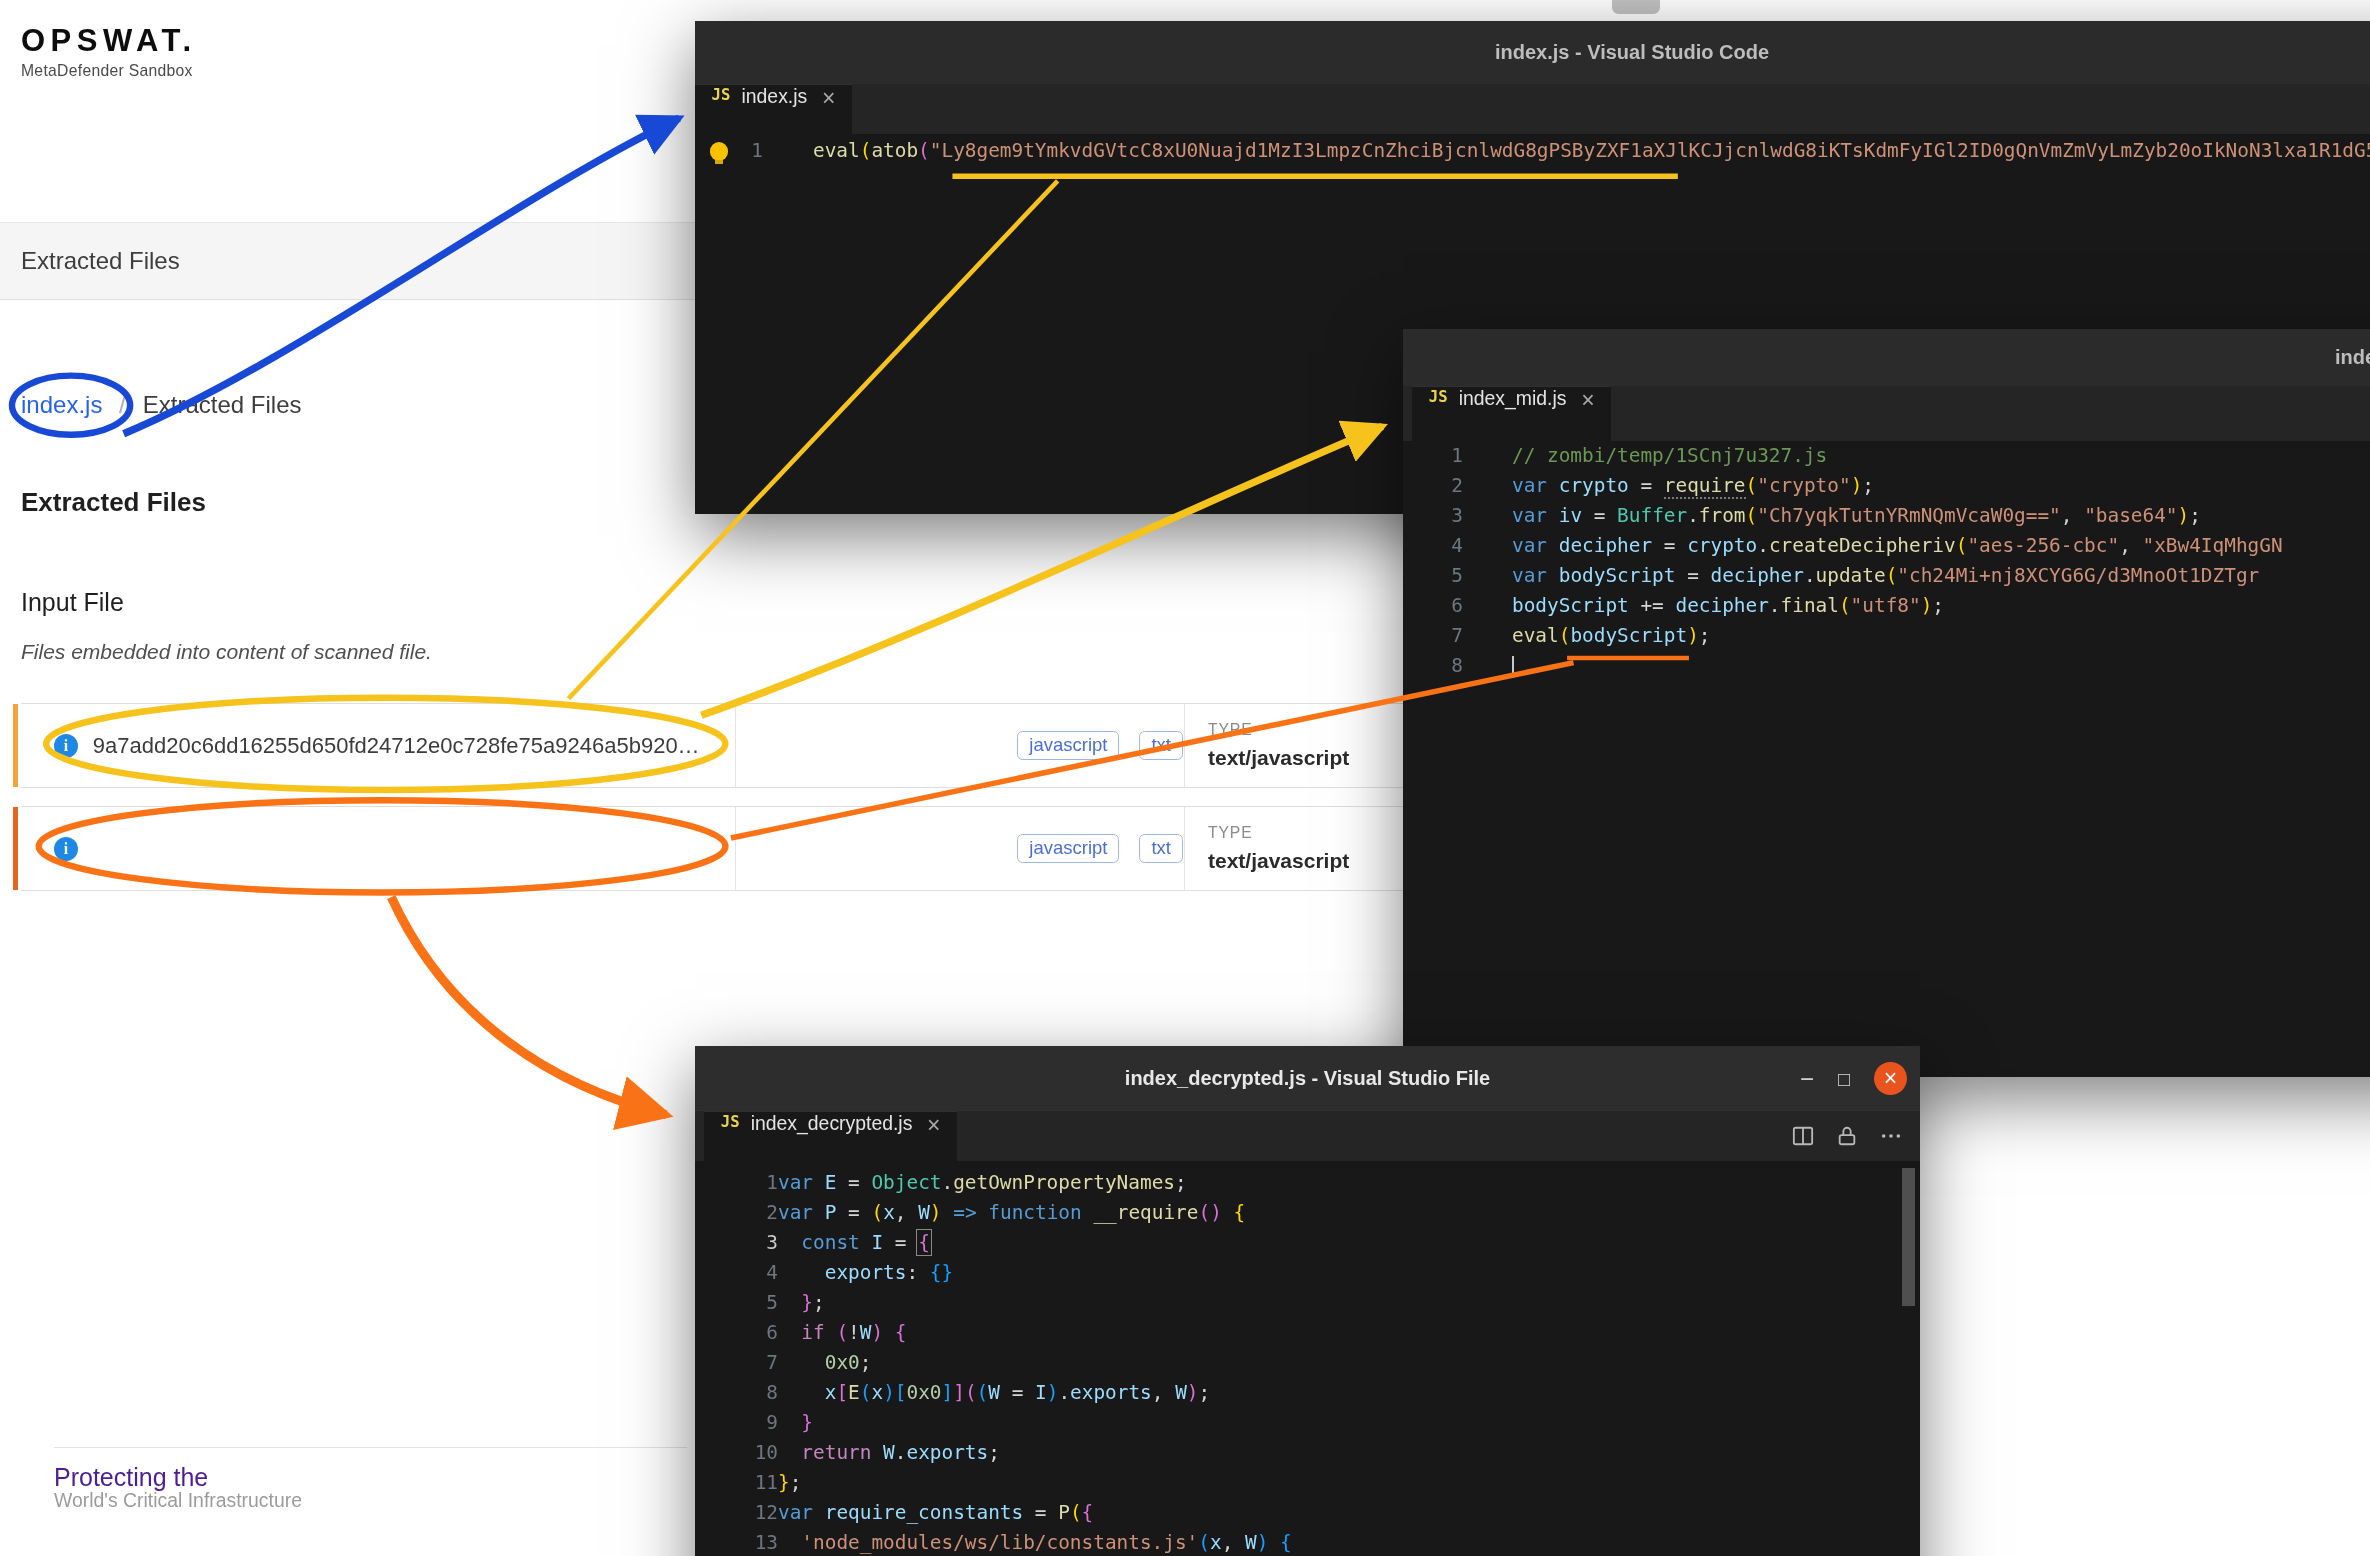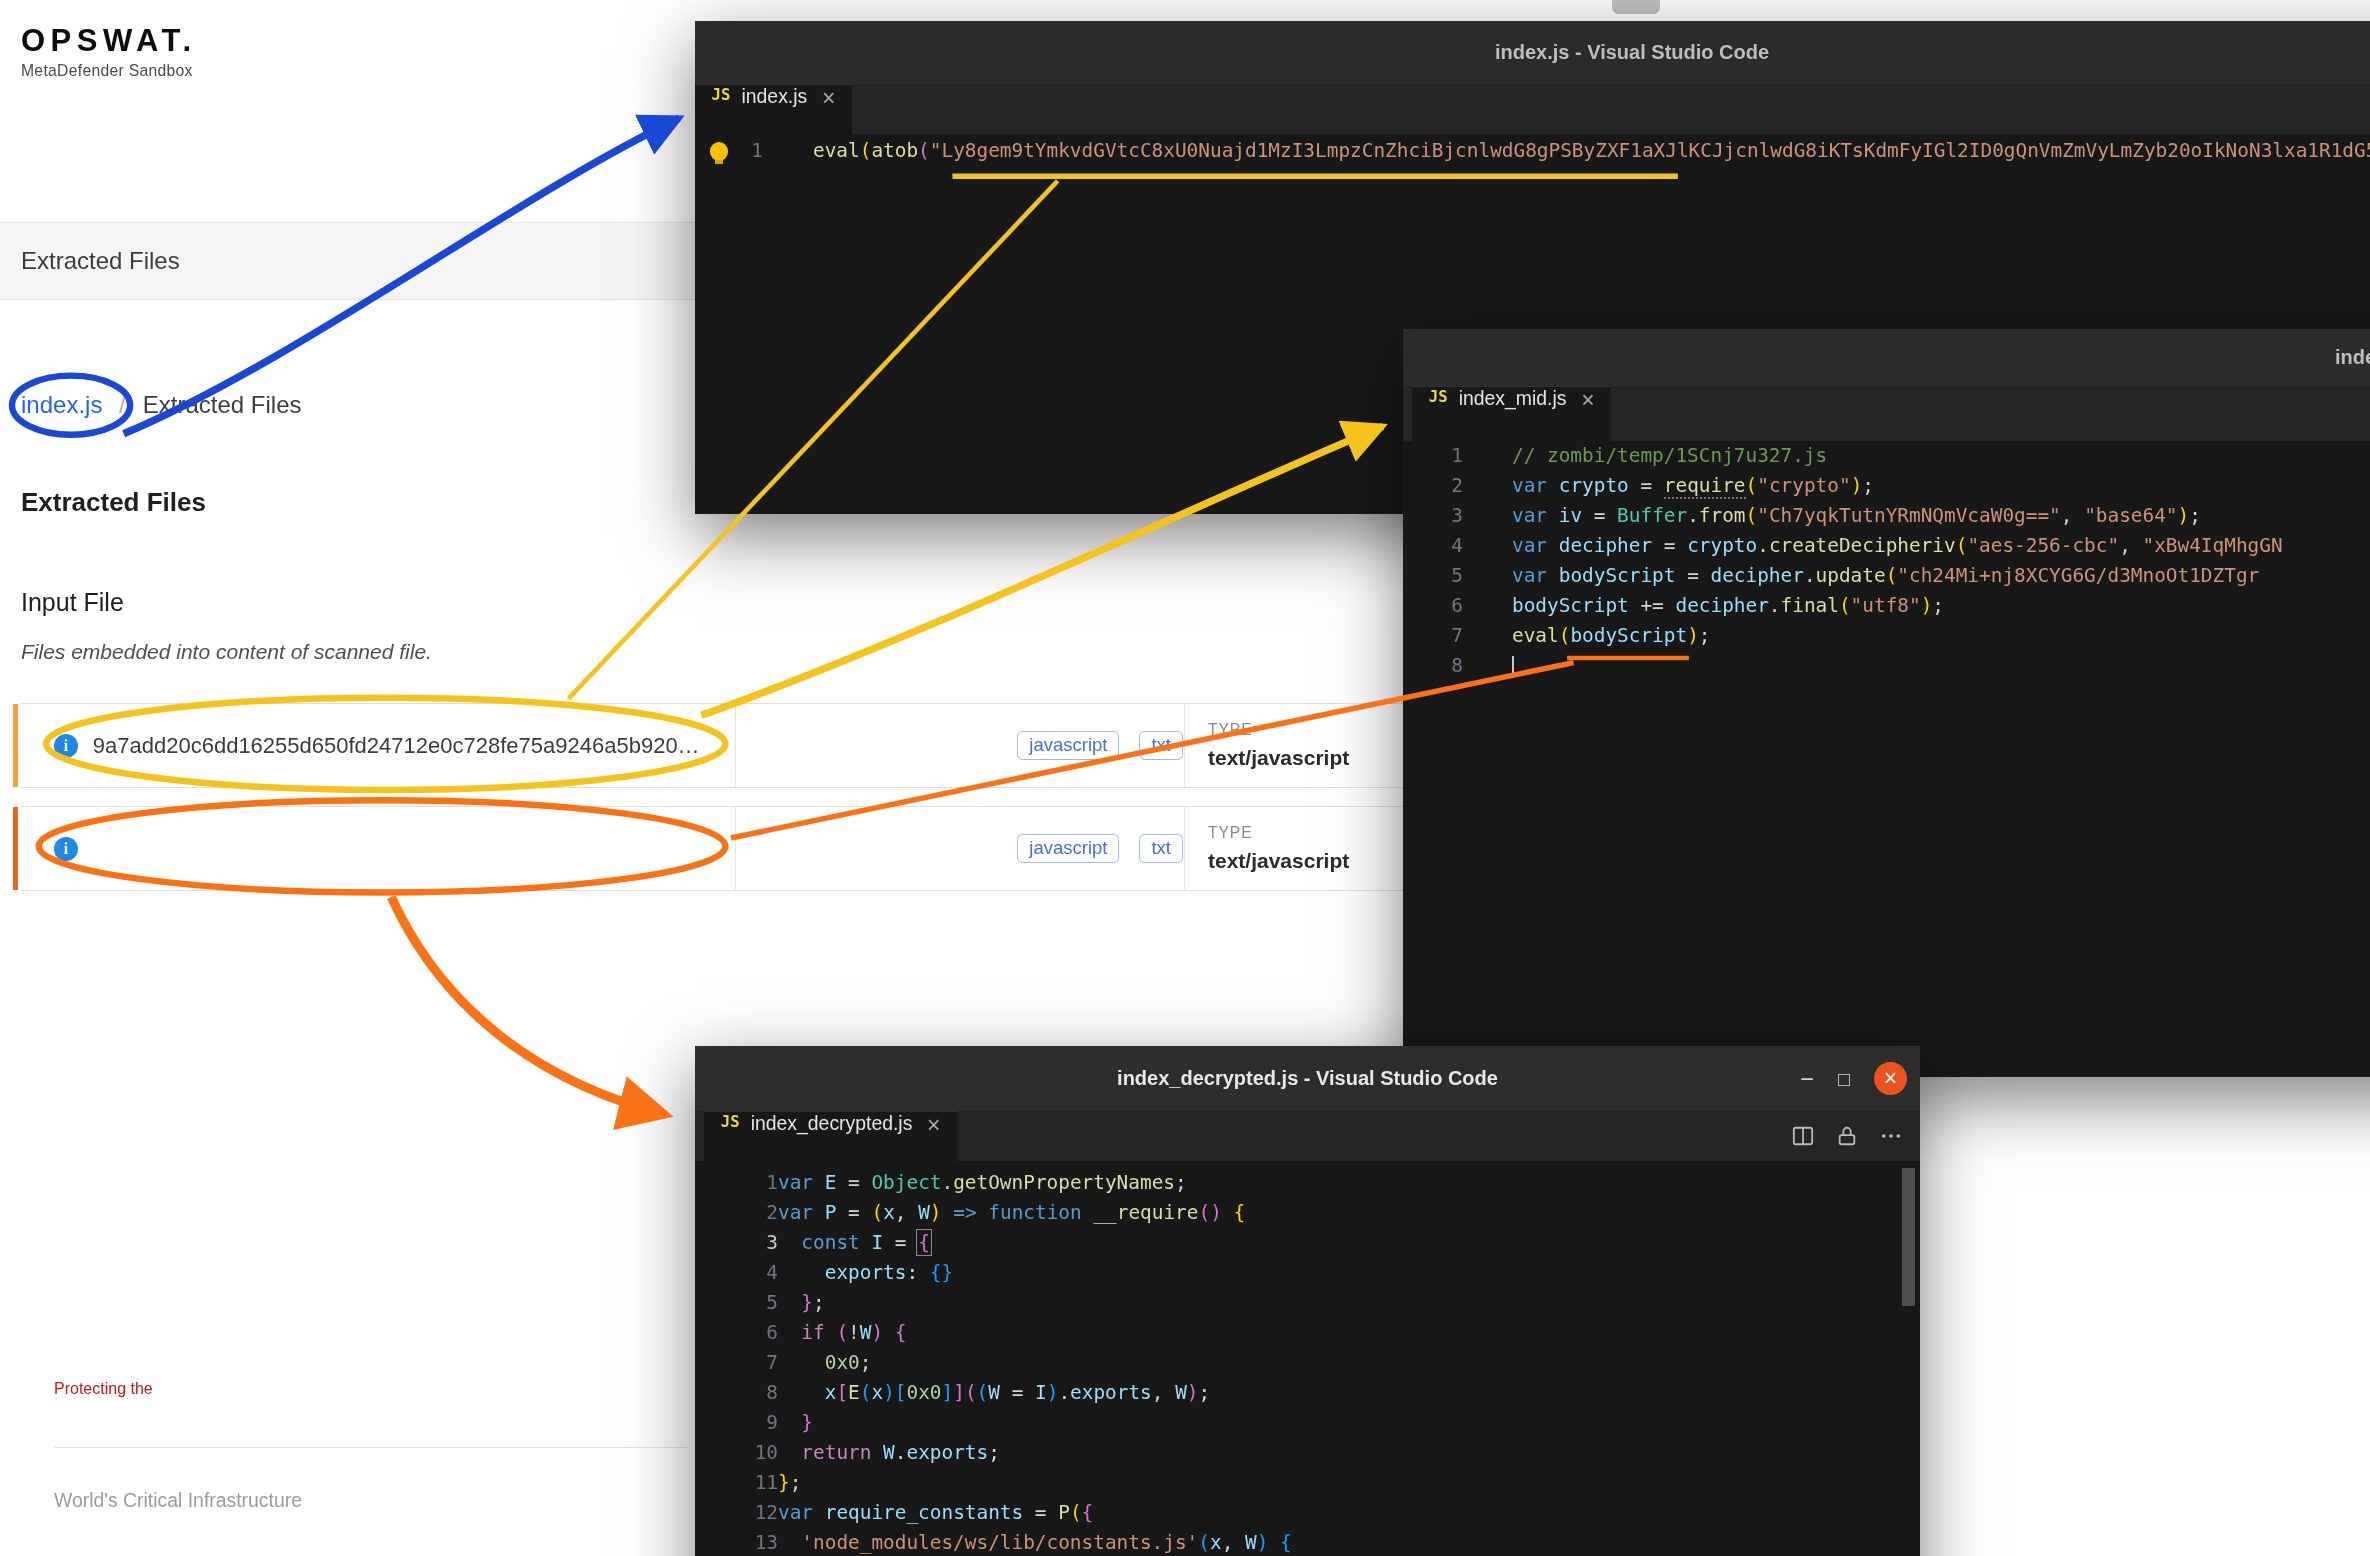--- a/index.html
+++ b/index.html
@@ -39,21 +39,21 @@
   .info-icon{width:24px;height:24px;border-radius:50%;background:#1e88e5;color:#fff;
              display:flex;align-items:center;justify-content:center;font-size:15.7px;font-weight:700;
              margin-right:14.8px;flex:none;font-family:"Liberation Serif",serif}
   .hash{font-size:22px;color:#3c3c3c;white-space:nowrap}
   .chip{border:1.8px solid #9db8e8;color:#4a6fd4;background:#fff;border-radius:5.5px;
         font-size:18.5px;padding:2.8px 11px;line-height:1.2}
   .type-label{font-size:15.7px;letter-spacing:0.9px;color:#8a8a8a}
   .type-value{font-size:21px;font-weight:700;color:#2b2b2b}
 
   .footer-divider{position:absolute;left:54px;top:1447px;width:633px;height:0.9px;background:#e3e3e3}
-  .footer-1{position:absolute;left:54px;top:1380px;font-size:16px;color:#b91c1c}
+  .footer-1{position:absolute;left:54px;top:1463px;font-size:25px;color:#4c1d95}
   .footer-2{position:absolute;left:54px;top:1489px;font-size:19.4px;color:#9b9b9b}
 
   .scroll-fragment{position:absolute;left:1612px;top:0;width:48px;height:14px;background:#c2c2c2;
                    border-radius:0 0 6.5px 6.5px;z-index:2}
 
   
   .vscode{position:absolute;background:#181818;box-shadow:0 22px 65px rgba(0,0,0,.5)}
   .titlebar{background:#2b2b2b;display:flex;align-items:center;justify-content:center;position:relative}
   .vtitle{font-size:20px;font-weight:700;color:#bdbdbd;white-space:nowrap}
   .tabbar{background:#252526;display:flex;align-items:stretch;position:relative}
@@ -217,21 +217,21 @@
         <div class="code-line"><span class="ln">5</span><span class="lc"><span class="tk-kw">var</span><span class="tk-pln"> </span><span class="tk-v">bodyScript</span><span class="tk-pln"> = </span><span class="tk-v">decipher</span><span class="tk-pln">.</span><span class="tk-fn">update</span><span class="tk-b1">(</span><span class="tk-str">"ch24Mi+nj8XCYG6G/d3MnoOt1DZTgr</span></span></div>
         <div class="code-line"><span class="ln">6</span><span class="lc"><span class="tk-v">bodyScript</span><span class="tk-pln"> += </span><span class="tk-v">decipher</span><span class="tk-pln">.</span><span class="tk-fn">final</span><span class="tk-b1">(</span><span class="tk-str">"utf8"</span><span class="tk-b1">)</span><span class="tk-pln">;</span></span></div>
         <div class="code-line"><span class="ln">7</span><span class="lc"><span class="tk-fn">eval</span><span class="tk-b1">(</span><span class="tk-v">bodyScript</span><span class="tk-b1">)</span><span class="tk-pln">;</span></span></div>
         <div class="code-line"><span class="ln">8</span><span class="lc"><span class="tk-caret"></span></span></div>
       </div>
   </div>
 </div>
 
 <div class="vscode" id="win3">
   <div class="titlebar">
-    <span class="vtitle">index_decrypted.js - Visual Studio Code</span>
+    <span class="vtitle">index_decrypted.js - Visual Studio File</span>
     <div class="win-controls">
       <span class="ctrl">−</span>
       <span class="ctrl ctrl-max">□</span>
       <span class="ctrl-close">×</span>
     </div>
   </div>
   <div class="tabbar">
     <div class="tab">
       <span class="js-badge">JS</span>
       <span class="tab-label">index_decrypted.js</span>

